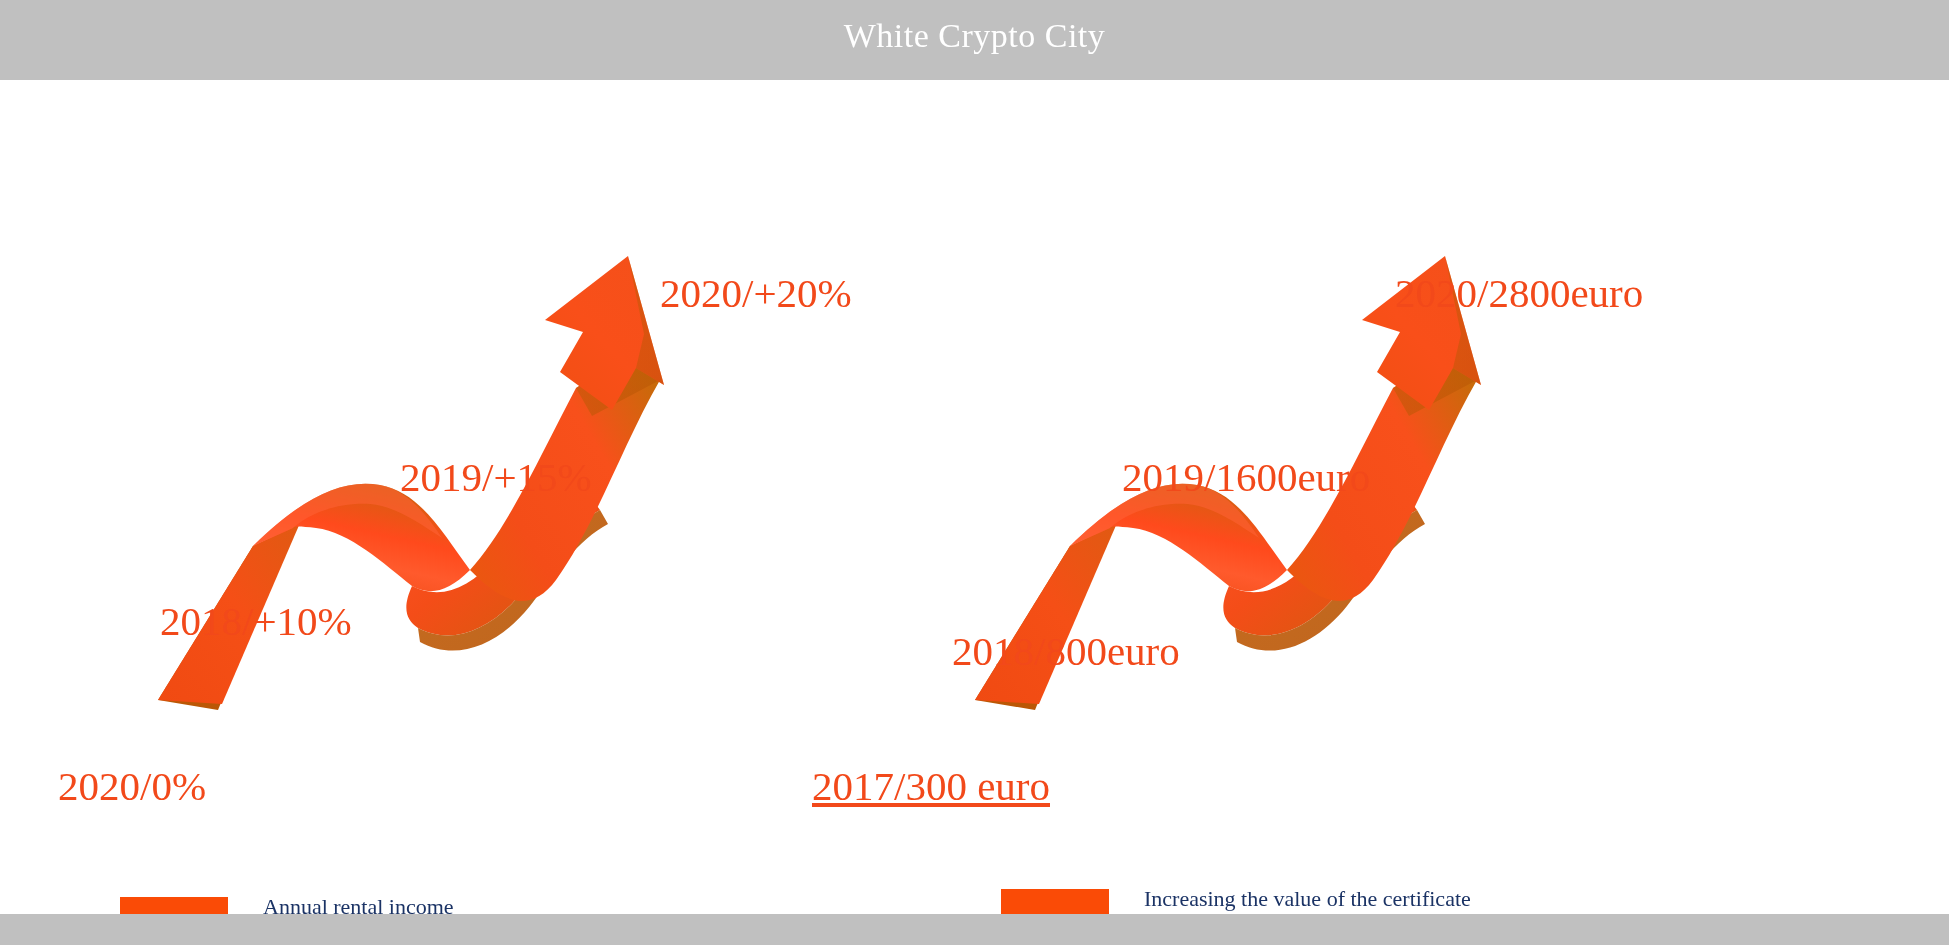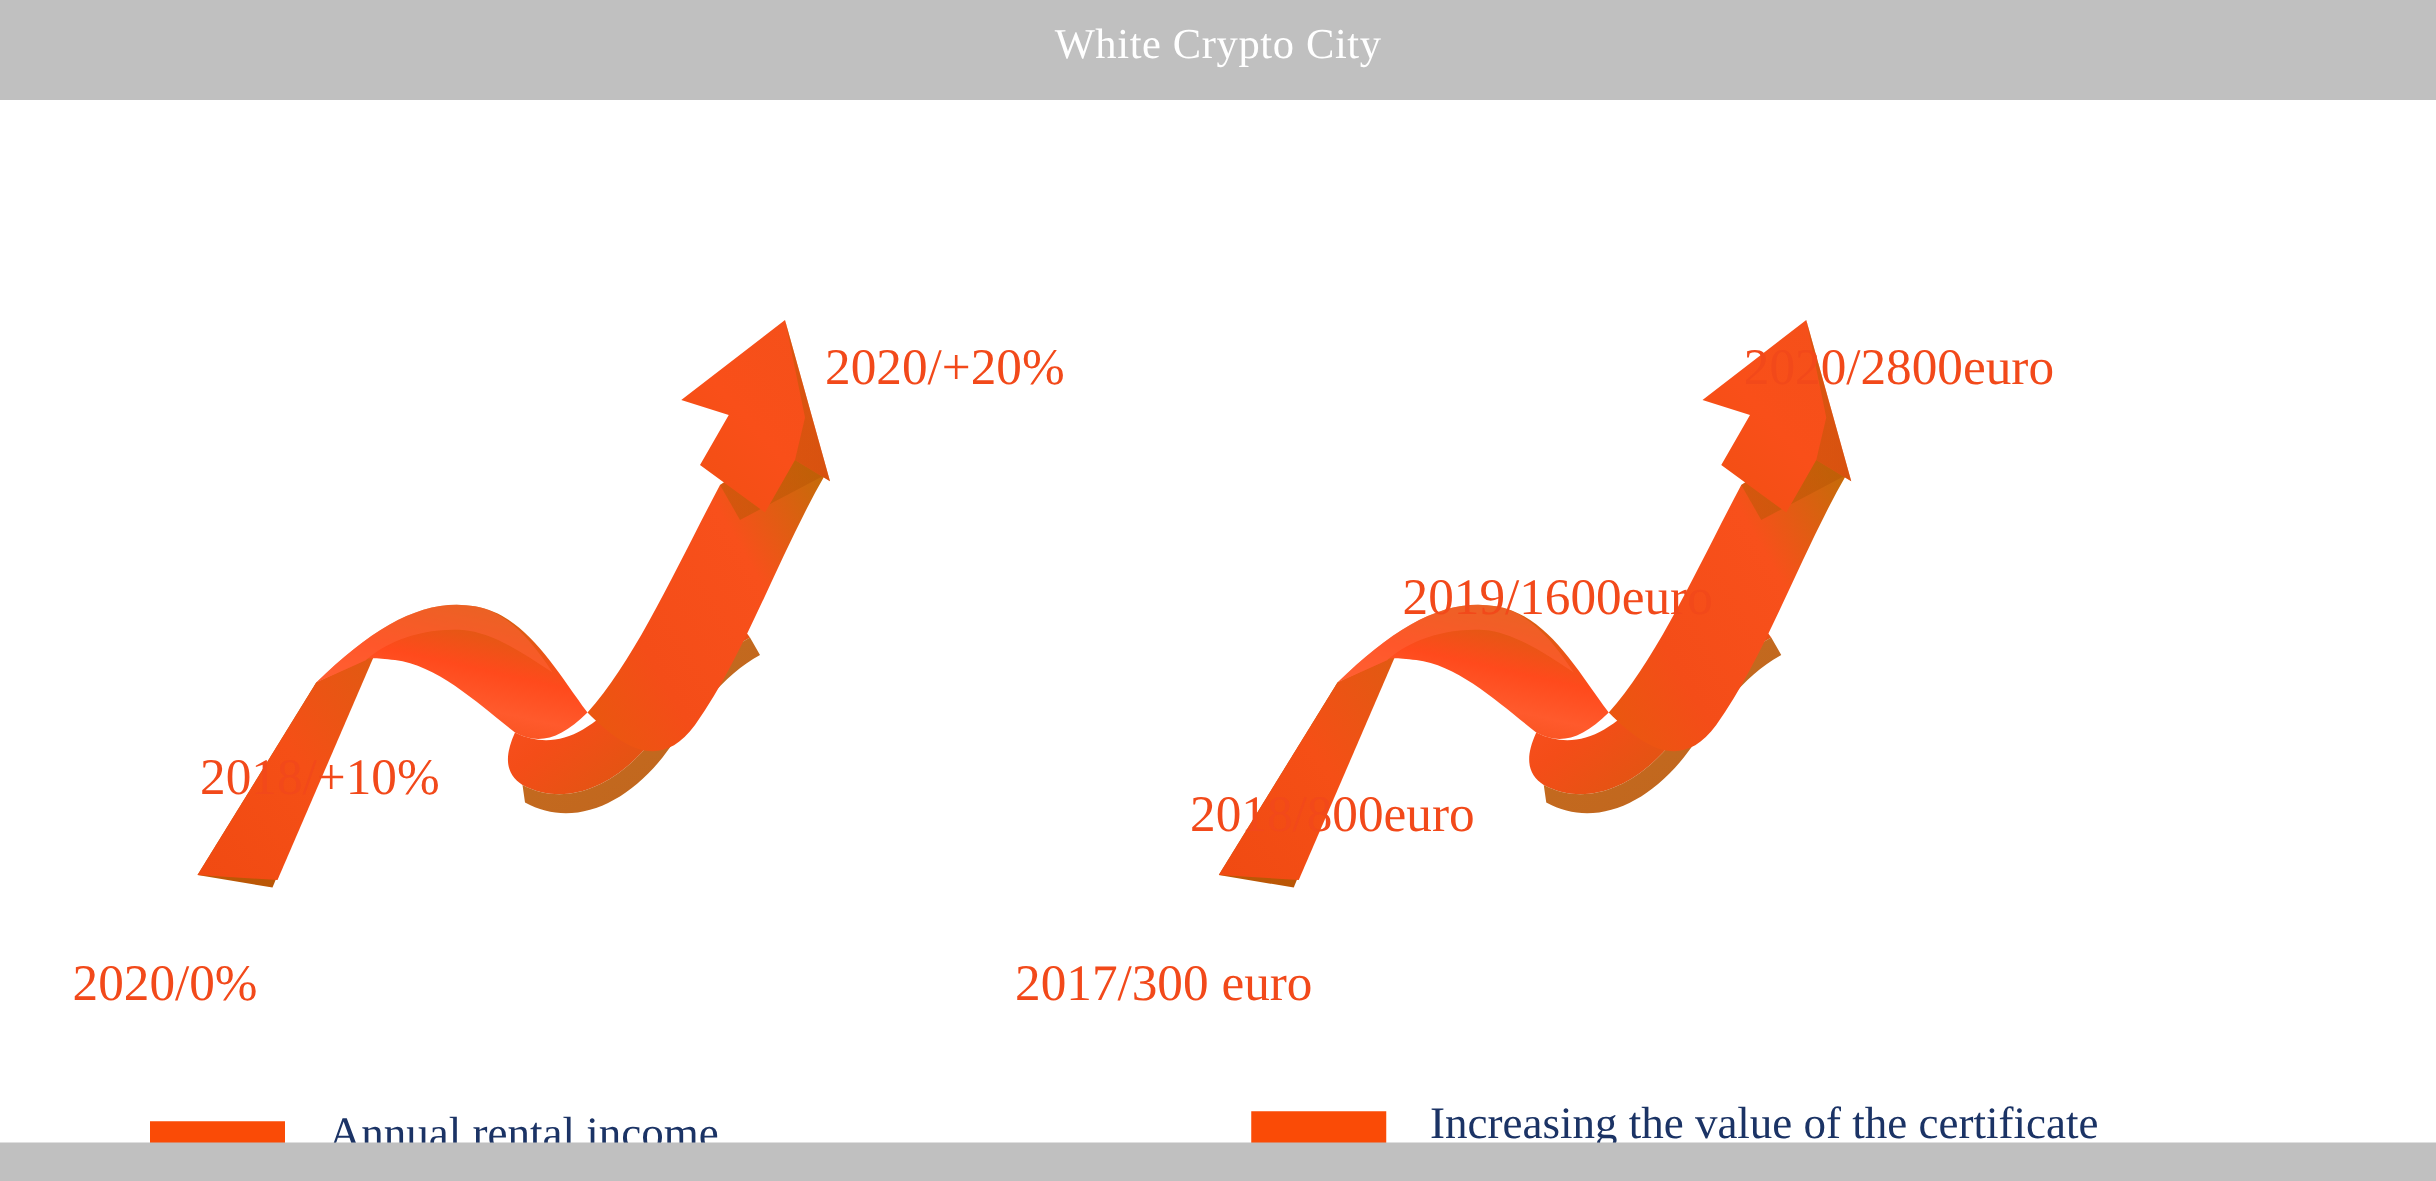--- a/index.html
+++ b/index.html
@@ -79,21 +79,21 @@
     font-size: 41px;
     line-height: 46px;
     white-space: nowrap;
   }
   
   #lbl-l-2017 { left: 58px;  top: 683px; }
   #lbl-l-2018 { left: 160px; top: 518px; }
   #lbl-l-2019 { left: 400px; top: 374px; }
   #lbl-l-2020 { left: 660px; top: 190px; }
   
-  #lbl-r-2017 { left: 812px;  top: 683px; }
+  #lbl-r-2017 { left: 812px;  top: 683px; text-decoration: underline; }
   #lbl-r-2018 { left: 952px;  top: 518px; }
   #lbl-r-2019 { left: 1122px; top: 374px; }
   #lbl-r-2020 { left: 1395px; top: 190px; }
 
   
   .legend {
     position: absolute;
     display: flex;
     align-items: flex-start;
   }
@@ -103,21 +103,21 @@
     width: 108px;
     height: 41px;
     background: #fa4b06;
     flex: 0 0 auto;
     margin-top: 9px;
   }
   .legend-text {
     margin-left: 35px;
     color: #1b3365;
     font-family: "Liberation Serif", "DejaVu Serif", serif;
-    font-size: 36px;
+    font-size: 22px;
     line-height: 37px;
     white-space: nowrap;
   }
   .legend-text .line2 { display: block; }
 </style>
 </head>
 <body>
 
 <div id="slide">
 
@@ -192,20 +192,21 @@
                  C 622 366 596 444 556 500
                  C 528 538 498 518 470 490 Z" fill="url(#gL-rise)"></path>
         <path d="M 576 308 L 646 262 L 660 300 L 592 336 Z" fill="url(#gL-edge)" opacity="0.55"></path>
 
         <path d="M 628 176 L 664 305 L 636 288 L 612 330 L 560 292 L 583 252 L 545 240 Z" fill="url(#gL-head)"></path>
         <path d="M 628 176 L 664 305 L 636 288 L 644 254 Z" fill="url(#gL-edge)" opacity="0.5"></path>
       </svg>
 
       <div class="point-label" id="lbl-l-2017">2020/0%</div>
       <div class="point-label" id="lbl-l-2018">2018/+10%</div>
+      <div class="point-label" id="lbl-l-2019">2019/+15%</div>
       <div class="point-label" id="lbl-l-2020">2020/+20%</div>
     </div>
 
     <div class="legend" id="legend-left">
       <div class="legend-swatch"></div>
       <div class="legend-text">
         <span>Annual rental income</span>
       </div>
     </div>
   </div>

